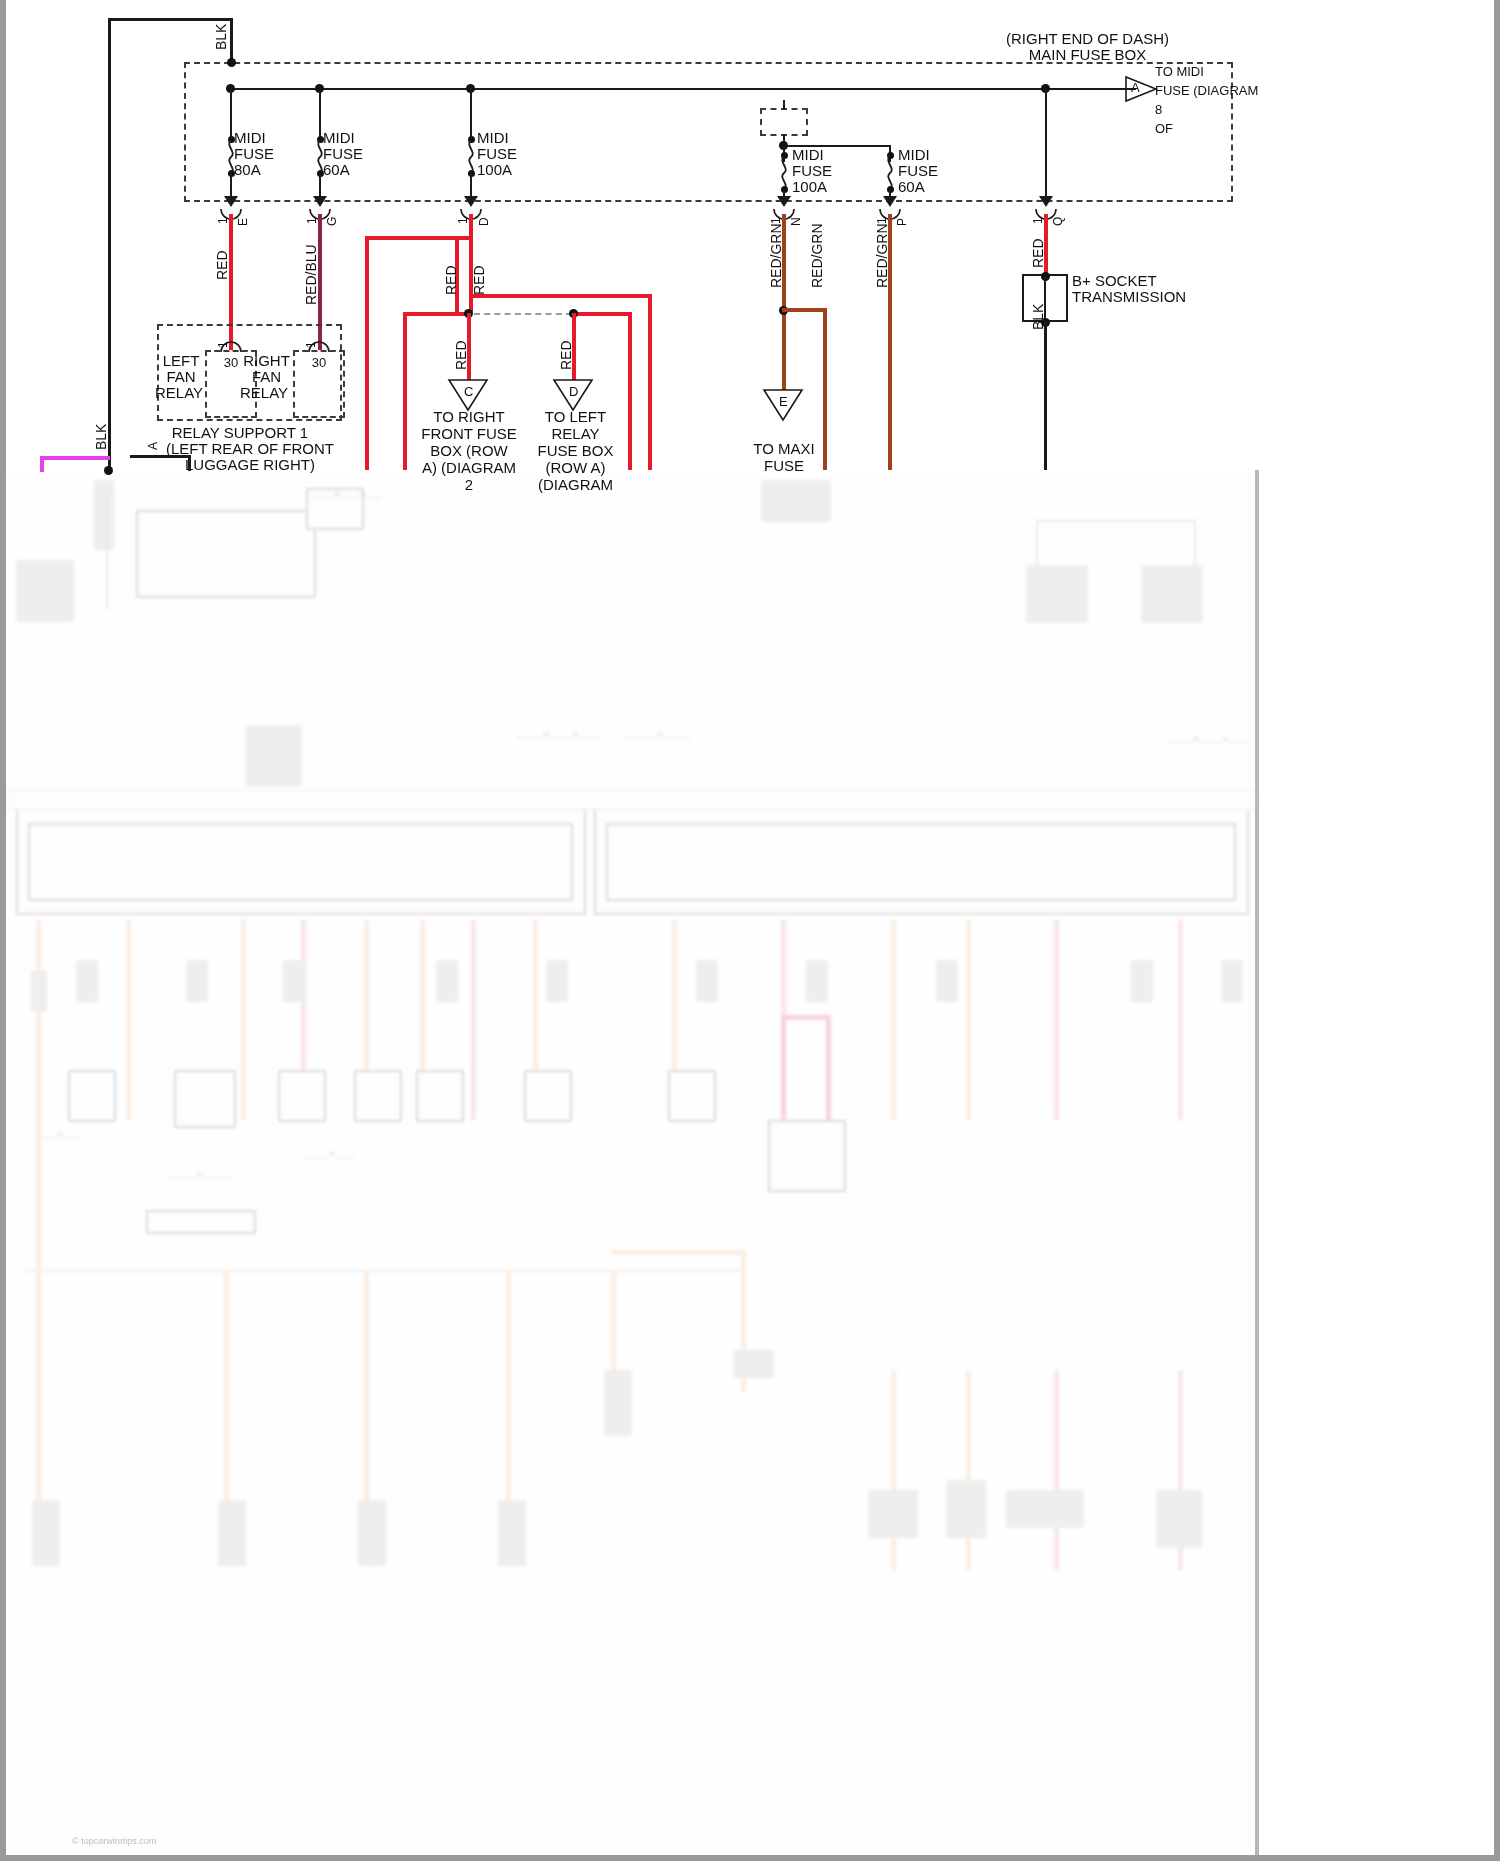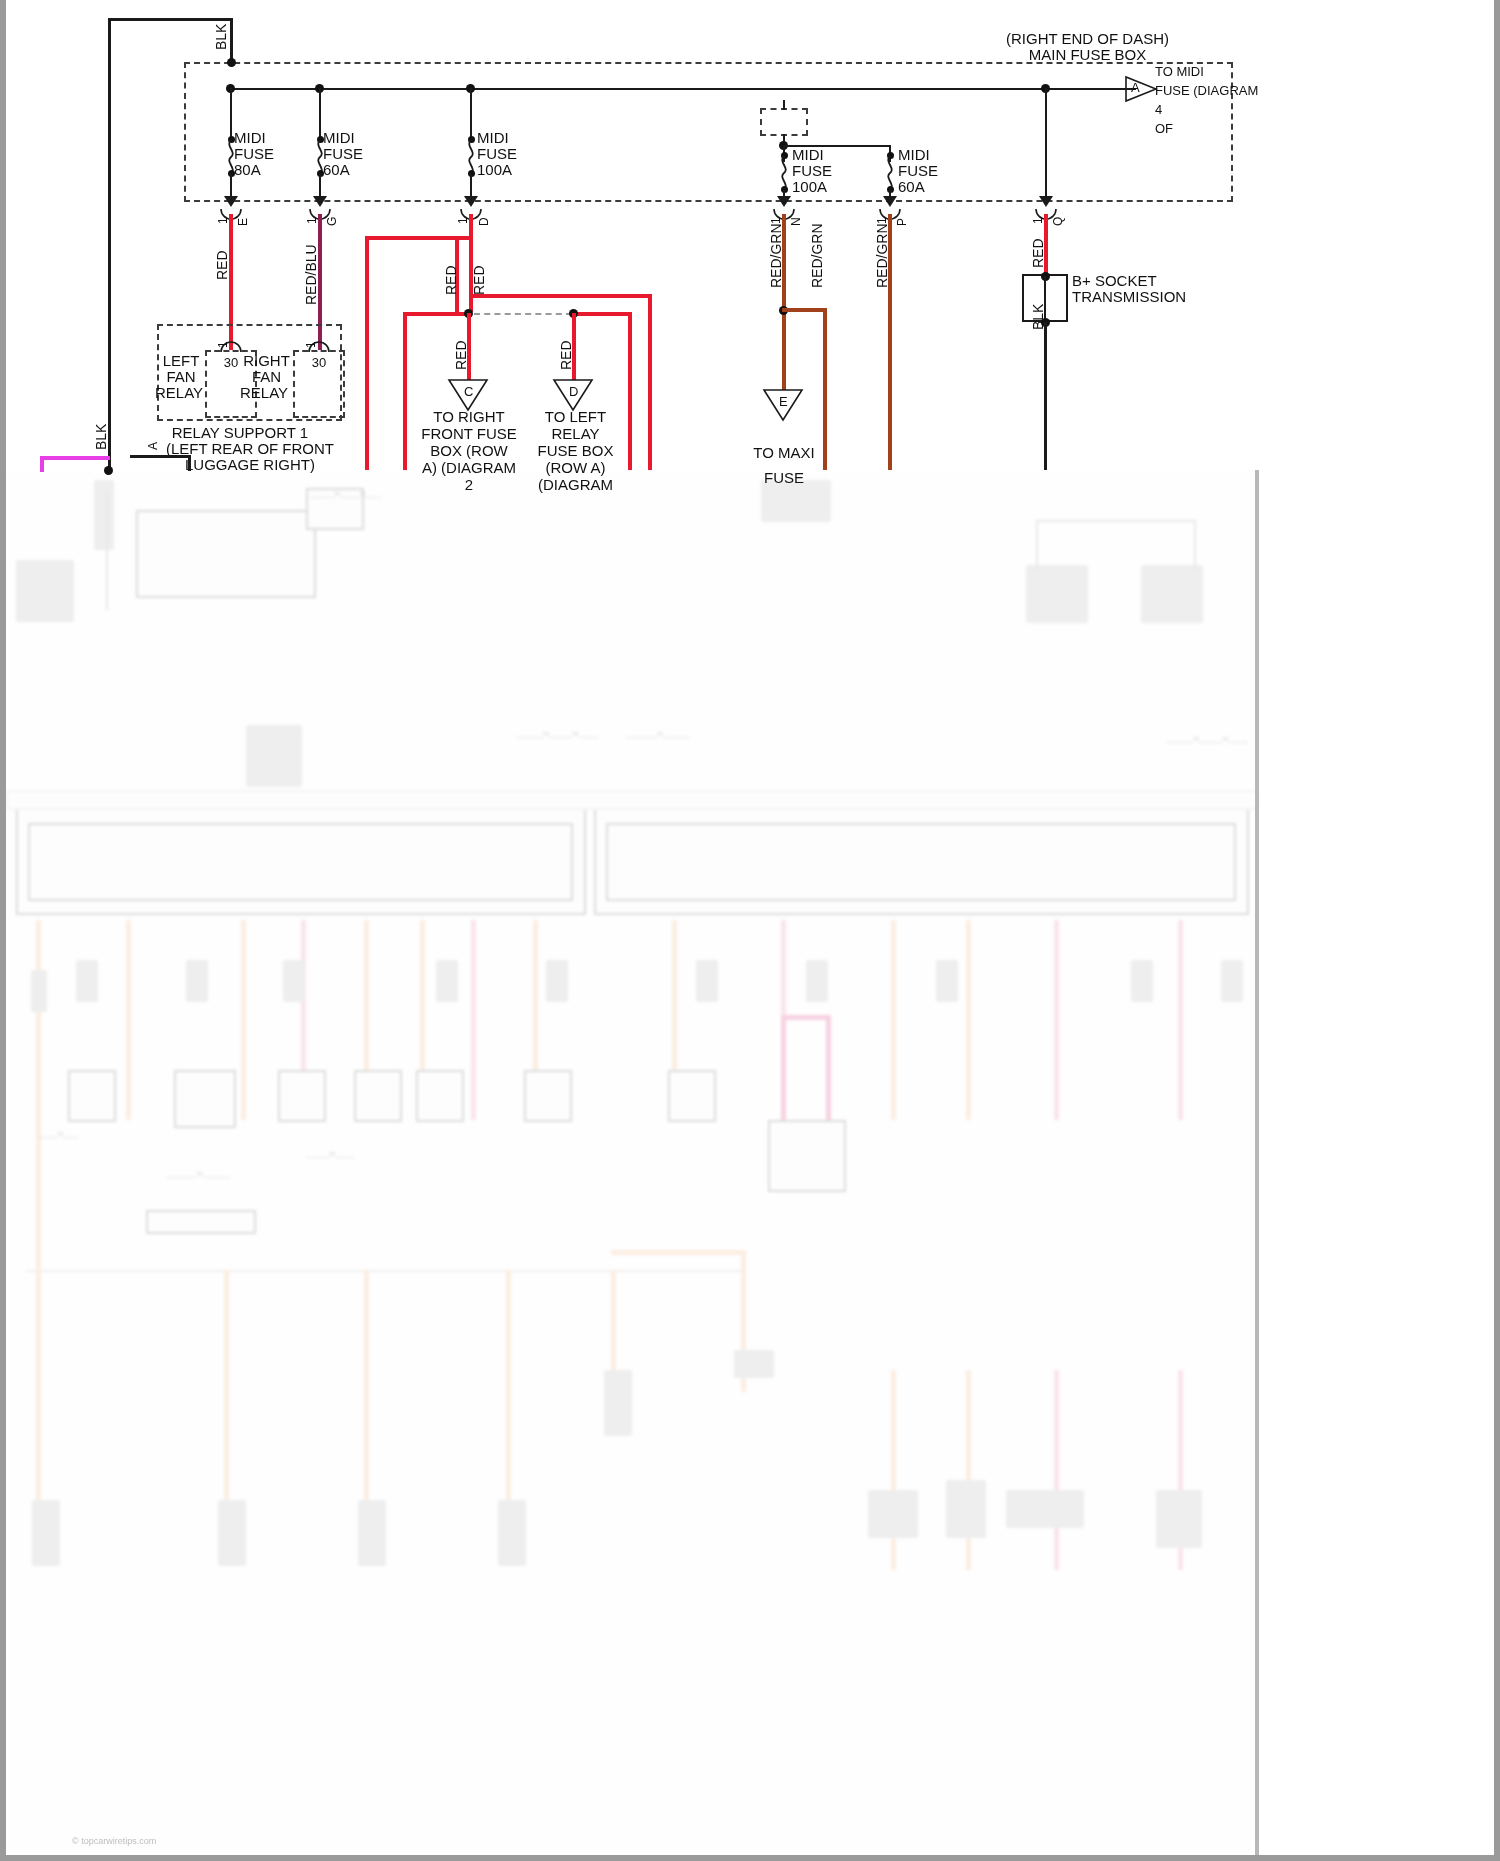--- a/index.html
+++ b/index.html
@@ -283,21 +283,21 @@
   <div class="dot" style="left:1041px; top:84px;"></div>
 
   <div class="tri-r" style="left:1124px; top:74px;">
     <svg width="34" height="30" viewBox="0 0 34 30">
       <path d="M2,3 L2,27 L32,15 Z" fill="none" stroke="#1a1a1a" stroke-width="1.6"></path>
     </svg>
   </div>
   <div class="lbl sm" style="left:1131px; top:80px;">A</div>
   <div class="lbl sm" style="left:1155px; top:62px; line-height:19px;">TO MIDI
 FUSE (DIAGRAM
-4
+8
 OF</div>
 
   <div class="wire v wblk" style="left:230px; top:88px; height:52px;"></div>
   <div class="dot sm" style="left:228px; top:136px;"></div>
   <div class="fuse" style="left:224px; top:140px;">
     <svg width="14" height="34" viewBox="0 0 14 34">
       <path d="M7,0 C1,6 13,12 7,17 C1,22 13,28 7,34" fill="none" stroke="#1a1a1a" stroke-width="1.8"></path>
     </svg>
   </div>
   <div class="dot sm" style="left:228px; top:170px;"></div>
@@ -445,21 +445,21 @@
   <div class="wire h wredg thickh" style="left:782px; top:308px; width:44px;"></div>
   <div class="wire v wredg thickv" style="left:823px; top:308px; height:162px;"></div>
   <div class="vlbl" style="left:809px; top:288px;">RED/GRN</div>
 
   <div class="tri-d" style="left:762px; top:388px;">
     <svg width="42" height="34" viewBox="0 0 42 34">
       <path d="M2,2 L40,2 L21,32 Z" fill="none" stroke="#1a1a1a" stroke-width="1.6"></path>
     </svg>
   </div>
   <div class="lbl sm" style="left:779px; top:394px;">E</div>
-  <div class="lbl center" style="left:735px; top:440px; width:98px; line-height:25px;">TO MAXI
+  <div class="lbl center" style="left:735px; top:440px; width:98px; line-height:17px;">TO MAXI
 FUSE</div>
 
   <div class="dot sm" style="left:887px; top:152px;"></div>
   <div class="fuse" style="left:883px; top:156px;">
     <svg width="14" height="34" viewBox="0 0 14 34">
       <path d="M7,0 C1,6 13,12 7,17 C1,22 13,28 7,34" fill="none" stroke="#1a1a1a" stroke-width="1.8"></path>
     </svg>
   </div>
   <div class="dot sm" style="left:887px; top:186px;"></div>
   <div class="wire v wblk" style="left:889px; top:190px; height:8px;"></div>

